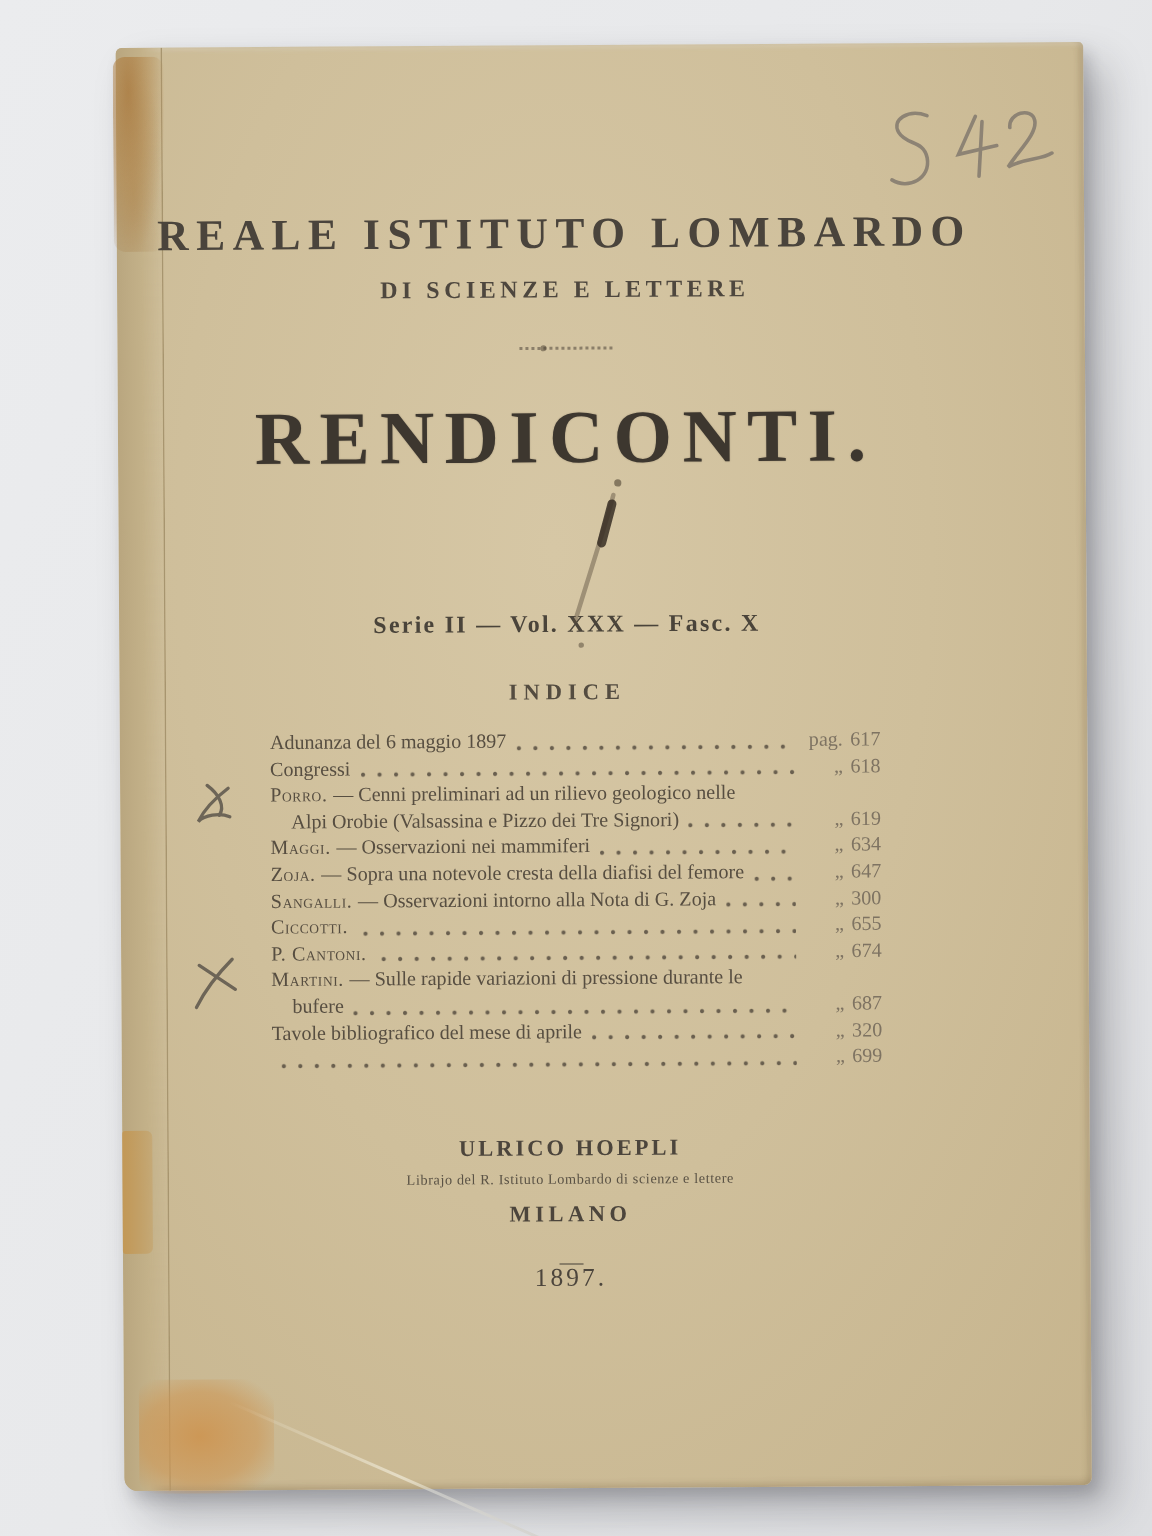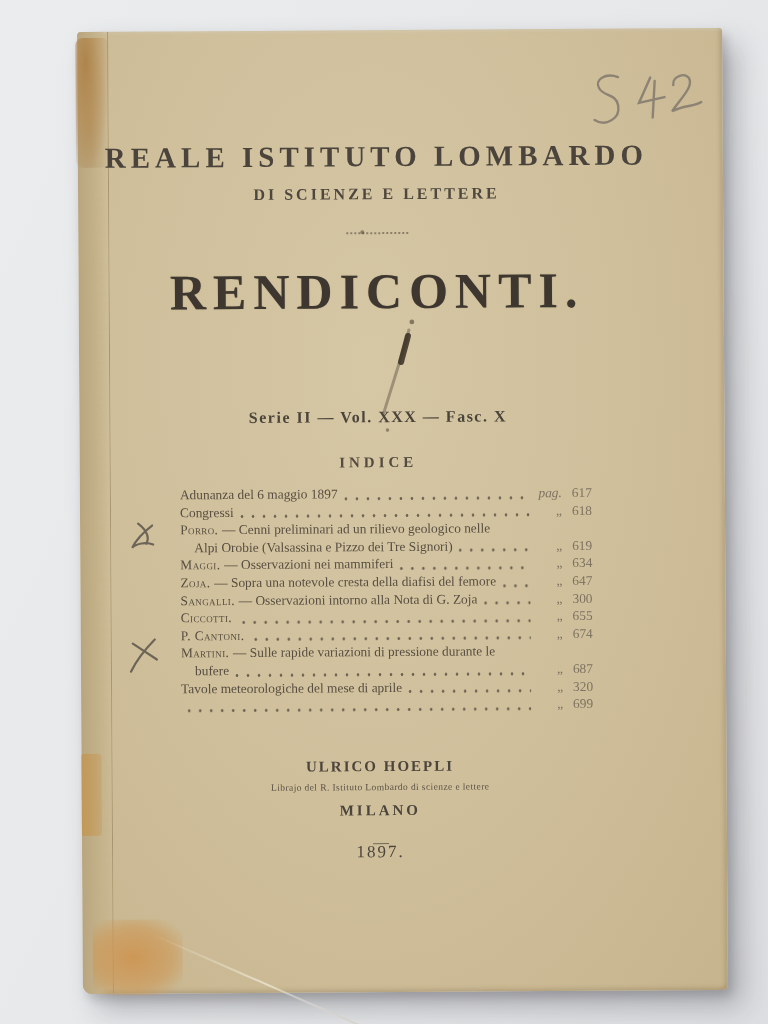--- a/index.html
+++ b/index.html
@@ -65,22 +65,22 @@
   }
   .idx-line{display:flex;align-items:baseline;white-space:nowrap;}
   .idx-line2{padding-left:14px;}
   .sc{font-variant:small-caps;letter-spacing:.4px;}
   .leader{
     flex:1 1 auto;min-width:6px;height:5px;align-self:flex-end;margin:0 2px 2px 6px;
     background-image:radial-gradient(circle at 2px 2.5px, rgba(87,78,65,.85) 1px, rgba(87,78,65,0) 1.7px);
     background-size:11px 5px;background-repeat:repeat-x;
   }
   .ref{width:30px;flex:0 0 auto;text-align:right;color:#7e7362;}
-  .ref.pag{font-style:italic;}
-  .pg{width:30px;flex:0 0 auto;text-align:right;color:#7e7362;}
+  .ref.pag{}
+  .pg{width:30px;flex:0 0 auto;text-align:center;color:#7e7362;}
   
   .pub-name{top:728px;font-size:15px;font-weight:bold;letter-spacing:2px;color:#4c453c;}
   .pub-sub{top:752px;font-size:9.5px;letter-spacing:.4px;color:#5a5245;}
   .pub-city{top:772px;font-size:15px;font-weight:bold;letter-spacing:3px;color:#4c453c;}
   .pub-dash{position:absolute;left:0;right:48px;top:800px;text-align:center;}
   .pub-dash span{display:inline-block;width:16px;border-top:1.5px solid rgba(76,69,60,.7);}
   .pub-year{top:812px;font-size:17px;letter-spacing:2px;color:#4c453c;}
   
   .marks{position:absolute;left:0;top:0;width:645px;height:962px;}
 </style>
@@ -180,21 +180,21 @@
         </div>
         <div class="idx-line idx-line2">
           <span>bufere</span>
           <span class="leader"></span>
           <span class="ref">„</span>
           <span class="pg">687</span>
         </div>
       </div>
       <div class="idx-row">
         <div class="idx-line">
-          <span>Tavole meteorologiche del mese di aprile</span>
+          <span>Tavole bibliografico del mese di aprile</span>
           <span class="leader"></span>
           <span class="ref">„</span>
           <span class="pg">320</span>
         </div>
       </div>
       <div class="idx-row">
         <div class="idx-line">
           <span class="leader"></span>
           <span class="ref">„</span>
           <span class="pg">699</span>

